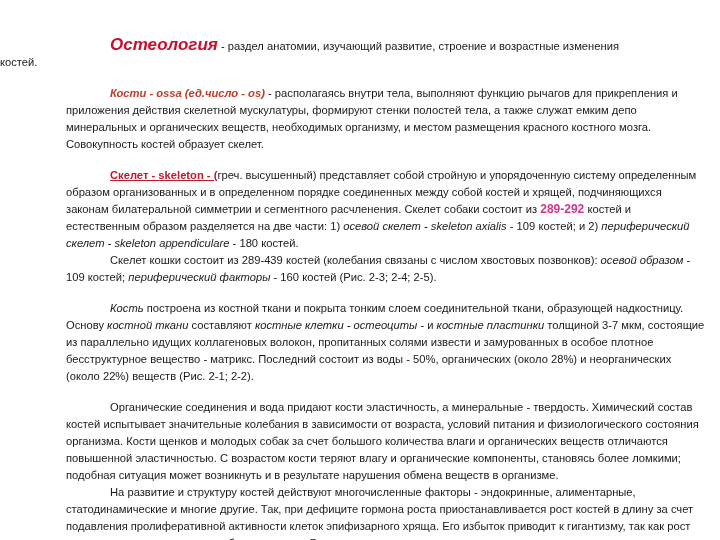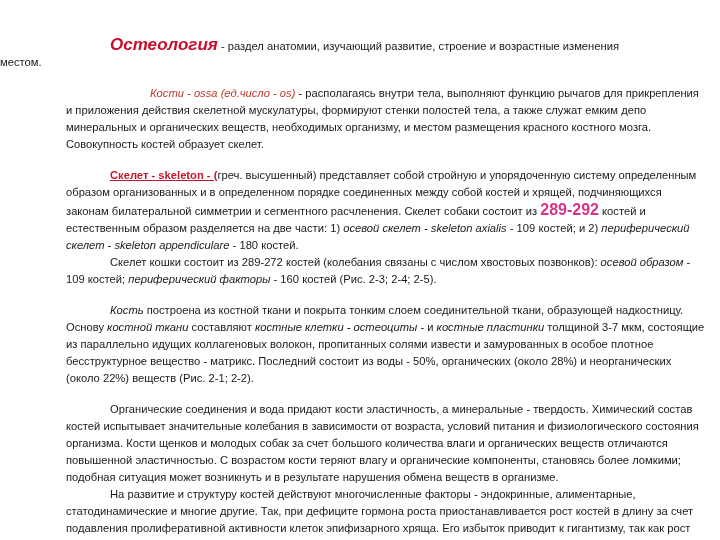--- a/index.html
+++ b/index.html
@@ -2,41 +2,41 @@
 <html><head>
 <meta charset="utf-8">
 <style>
   html, body { margin: 0; padding: 0; background: #ffffff; }
   body { width: 720px; height: 540px; overflow: hidden; position: relative;
          font-family: "Liberation Sans", sans-serif; color: #1a1a1a; }
   .page { position: absolute; left: 66px; top: 36px; width: 640px; font-size: 11.2px; line-height: 17px; }
   .p { margin: 0; text-align: left; }
   .indent { display: inline-block; width: 44px; }
   .title { color: #c8102e; font-weight: bold; font-style: italic; font-size: 17px; }
-  .red-it { color: #c0392b; font-weight: normal; font-style: italic; margin-left: 40px; }
+  .red-it { color: #c0392b; font-weight: bold; font-style: italic; }
   .red-b { color: #c0182e; font-weight: bold; text-decoration: underline; }
-  .pink { color: #d6338a; font-weight: bold; font-size: 16px; }
+  .pink { color: #d6338a; font-weight: bold; font-size: 12px; }
   .it { font-style: italic; text-align: center; }
   .gap1 { height: 14px; }
   .gap2 { height: 14px; }
 </style>
 </head>
 <body>
 
 <div class="page">
   <p class="p"><span class="indent"></span><span class="title">Остеология</span><span> - раздел анатомии, изучающий развитие, строение и возрастные изменения</span></p>
-  <p class="p" style="margin-left:-66px; margin-top:-1px;"><span>местом.</span></p>
+  <p class="p" style="margin-left:-66px; margin-top:-1px;"><span>костей.</span></p>
   <div class="gap1"></div>
 
   <p class="p"><span class="indent"></span><span class="red-it">Кости - ossa (ед.число - os)</span><span> - располагаясь внутри тела, выполняют функцию рычагов для прикрепления и приложения действия скелетной мускулатуры, формируют стенки полостей тела, а также служат емким депо минеральных и органических веществ, необходимых организму, и местом размещения красного костного мозга. Совокупность костей образует скелет.</span></p>
   <div class="gap2"></div>
 
   <p class="p"><span class="indent"></span><span class="red-b">Скелет - skeleton - (</span><span>греч. высушенный) представляет собой стройную и упорядоченную систему определенным образом организованных и в определенном порядке соединенных между собой костей и хрящей, подчиняющихся законам билатеральной симметрии и сегментного расчленения. Скелет собаки состоит из </span><span class="pink">289-292</span><span> костей и естественным образом разделяется на две части: 1) </span><span class="it">осевой скелет - skeleton axialis</span><span> - 109 костей; и 2) </span><span class="it">периферический скелет - skeleton appendiculare</span><span> - 180 костей.</span></p>
 
-  <p class="p"><span class="indent"></span><span>Скелет кошки состоит из 289-272 костей (колебания связаны с числом хвостовых позвонков): </span><span class="it">осевой образом</span><span> - 109 костей; </span><span class="it">периферический факторы</span><span> - 160 костей (Рис. 2-3; 2-4; 2-5).</span></p>
+  <p class="p"><span class="indent"></span><span>Скелет кошки состоит из 289-439 костей (колебания связаны с числом хвостовых позвонков): </span><span class="it">осевой образом</span><span> - 109 костей; </span><span class="it">периферический факторы</span><span> - 160 костей (Рис. 2-3; 2-4; 2-5).</span></p>
   <div class="gap2"></div>
 
   <p class="p"><span class="indent"></span><span class="it">Кость</span><span> построена из костной ткани и покрыта тонким слоем соединительной ткани, образующей надкостницу. Основу </span><span class="it">костной ткани</span><span> составляют </span><span class="it">костные клетки - остеоциты</span><span> - и </span><span class="it">костные пластинки</span><span> толщиной 3-7 мкм, состоящие из параллельно идущих коллагеновых волокон, пропитанных солями извести и замурованных в особое плотное бесструктурное вещество - матрикс. Последний состоит из воды - 50%, органических (около 28%) и неорганических (около 22%) веществ (Рис. 2-1; 2-2).</span></p>
   <div class="gap2"></div>
 
   <p class="p"><span class="indent"></span><span>Органические соединения и вода придают кости эластичность, а минеральные - твердость. Химический состав костей испытывает значительные колебания в зависимости от возраста, условий питания и физиологического состояния организма. Кости щенков и молодых собак за счет большого количества влаги и органических веществ отличаются повышенной эластичностью. С возрастом кости теряют влагу и органические компоненты, становясь более ломкими; подобная ситуация может возникнуть и в результате нарушения обмена веществ в организме.</span></p>
 
   <p class="p"><span class="indent"></span><span>На развитие и структуру костей действуют многочисленные факторы - эндокринные, алиментарные, статодинамические и многие другие. Так, при дефиците гормона роста приостанавливается рост костей в длину за счет подавления пролиферативной активности клеток эпифизарного хряща. Его избыток приводит к гигантизму, так как рост хряща продолжается дольше обычного срока. Раннее половое созревание, или введение половых гормонов ускоряет созревание костей и преждевременное окостенение эпифизарных пластинок, что сопровождается карликовостью. Недостаток половых гормонов в зрелом возрасте сопровождается остеопорозом.</span></p>
 </div>
 

